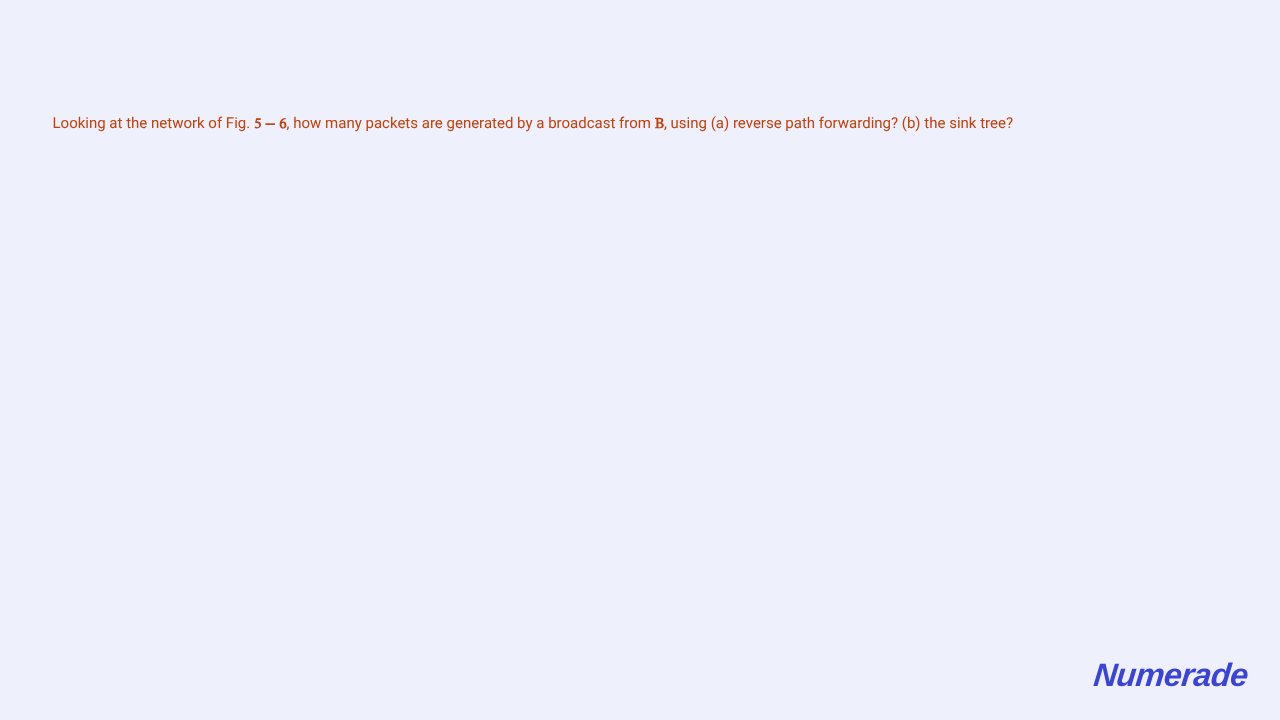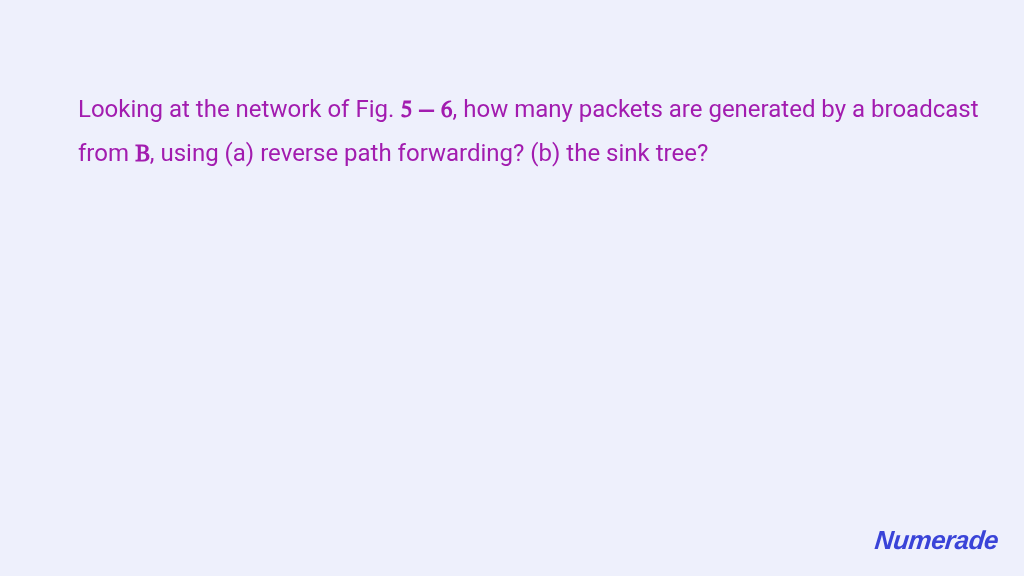--- a/index.html
+++ b/index.html
@@ -38,25 +38,24 @@
     padding: 10px 22px;
     background: #dfeaff;
     border: 2px solid #4a53e0;
     border-radius: 10px;
     color: #4a53e0;
     font-weight: 600;
     font-size: 14px;
     letter-spacing: 1.2px;
   }
   .question-text {
-    color: #a21caf;
-    font-size: 24px;
+    color: #c2410c;
+    font-size: 12px;
     line-height: 1.75;
     font-weight: 400;
-    margin-left: 36px;
   }
   .math {
     font-family: "Cambria Math", "STIX Two Math", "Times New Roman", serif;
     font-weight: 700;
     font-style: normal;
   }
   .logo {
     position: absolute;
     right: 26px;
     bottom: 20px;

